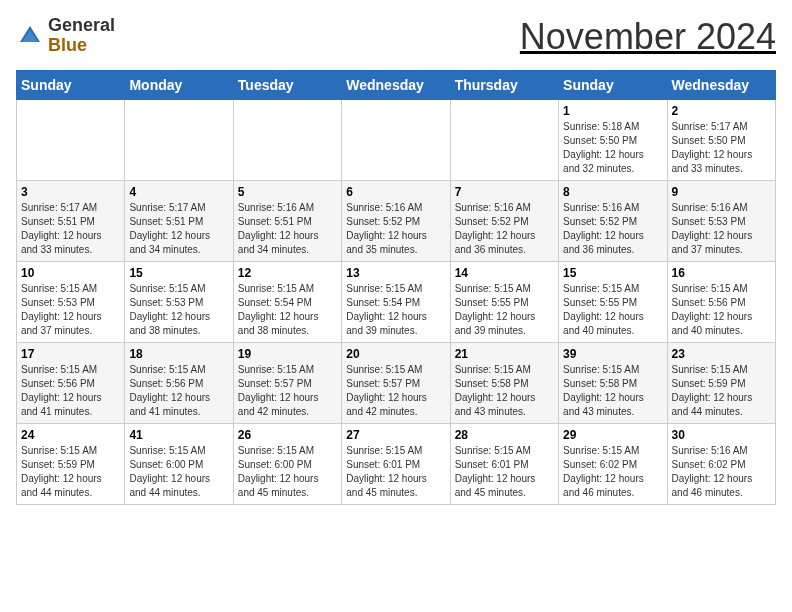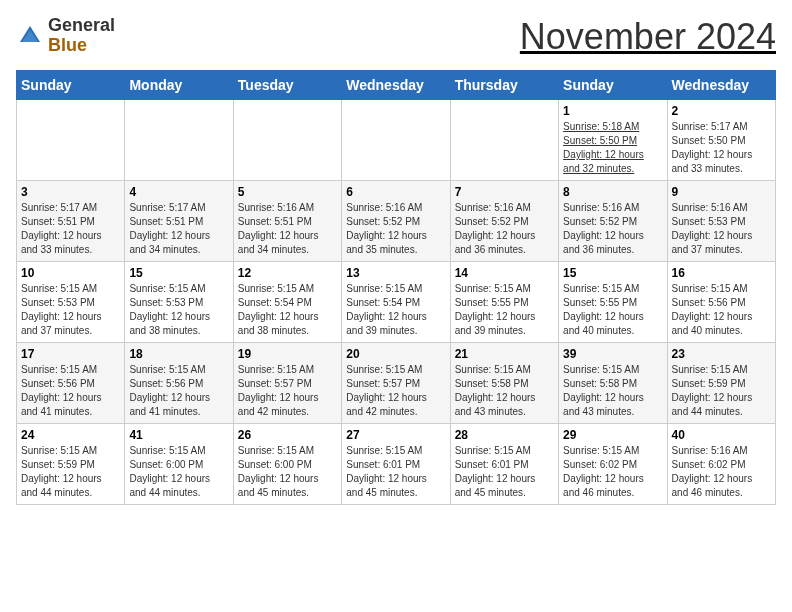--- a/index.html
+++ b/index.html
@@ -117,21 +117,21 @@
   </thead>
   <tbody id="calendar-body">
   <tr>
         <td class="empty-cell"></td>
         <td class="empty-cell"></td>
         <td class="empty-cell"></td>
         <td class="empty-cell"></td>
         <td class="empty-cell"></td>
         <td>
           <span class="day-number">1</span>
-          <div class="day-info" style="white-space: pre-line; text-decoration: underline;">Sunrise: 5:18 AM
+          <div class="day-info" style="white-space: pre-line;">Sunrise: 5:18 AM
 Sunset: 5:50 PM
 Daylight: 12 hours
 and 32 minutes.</div>
         </td>
         <td>
           <span class="day-number">2</span>
           <div class="day-info" style="white-space: pre-line;">Sunrise: 5:17 AM
 Sunset: 5:50 PM
 Daylight: 12 hours
 and 33 minutes.</div>
@@ -327,21 +327,21 @@
 and 45 minutes.</div>
         </td>
         <td>
           <span class="day-number">29</span>
           <div class="day-info" style="white-space: pre-line;">Sunrise: 5:15 AM
 Sunset: 6:02 PM
 Daylight: 12 hours
 and 46 minutes.</div>
         </td>
         <td>
-          <span class="day-number">40</span>
+          <span class="day-number">30</span>
           <div class="day-info" style="white-space: pre-line;">Sunrise: 5:16 AM
 Sunset: 6:02 PM
 Daylight: 12 hours
 and 46 minutes.</div>
         </td>
       </tr>
     </tbody>
 </table>
 
 </body></html>

